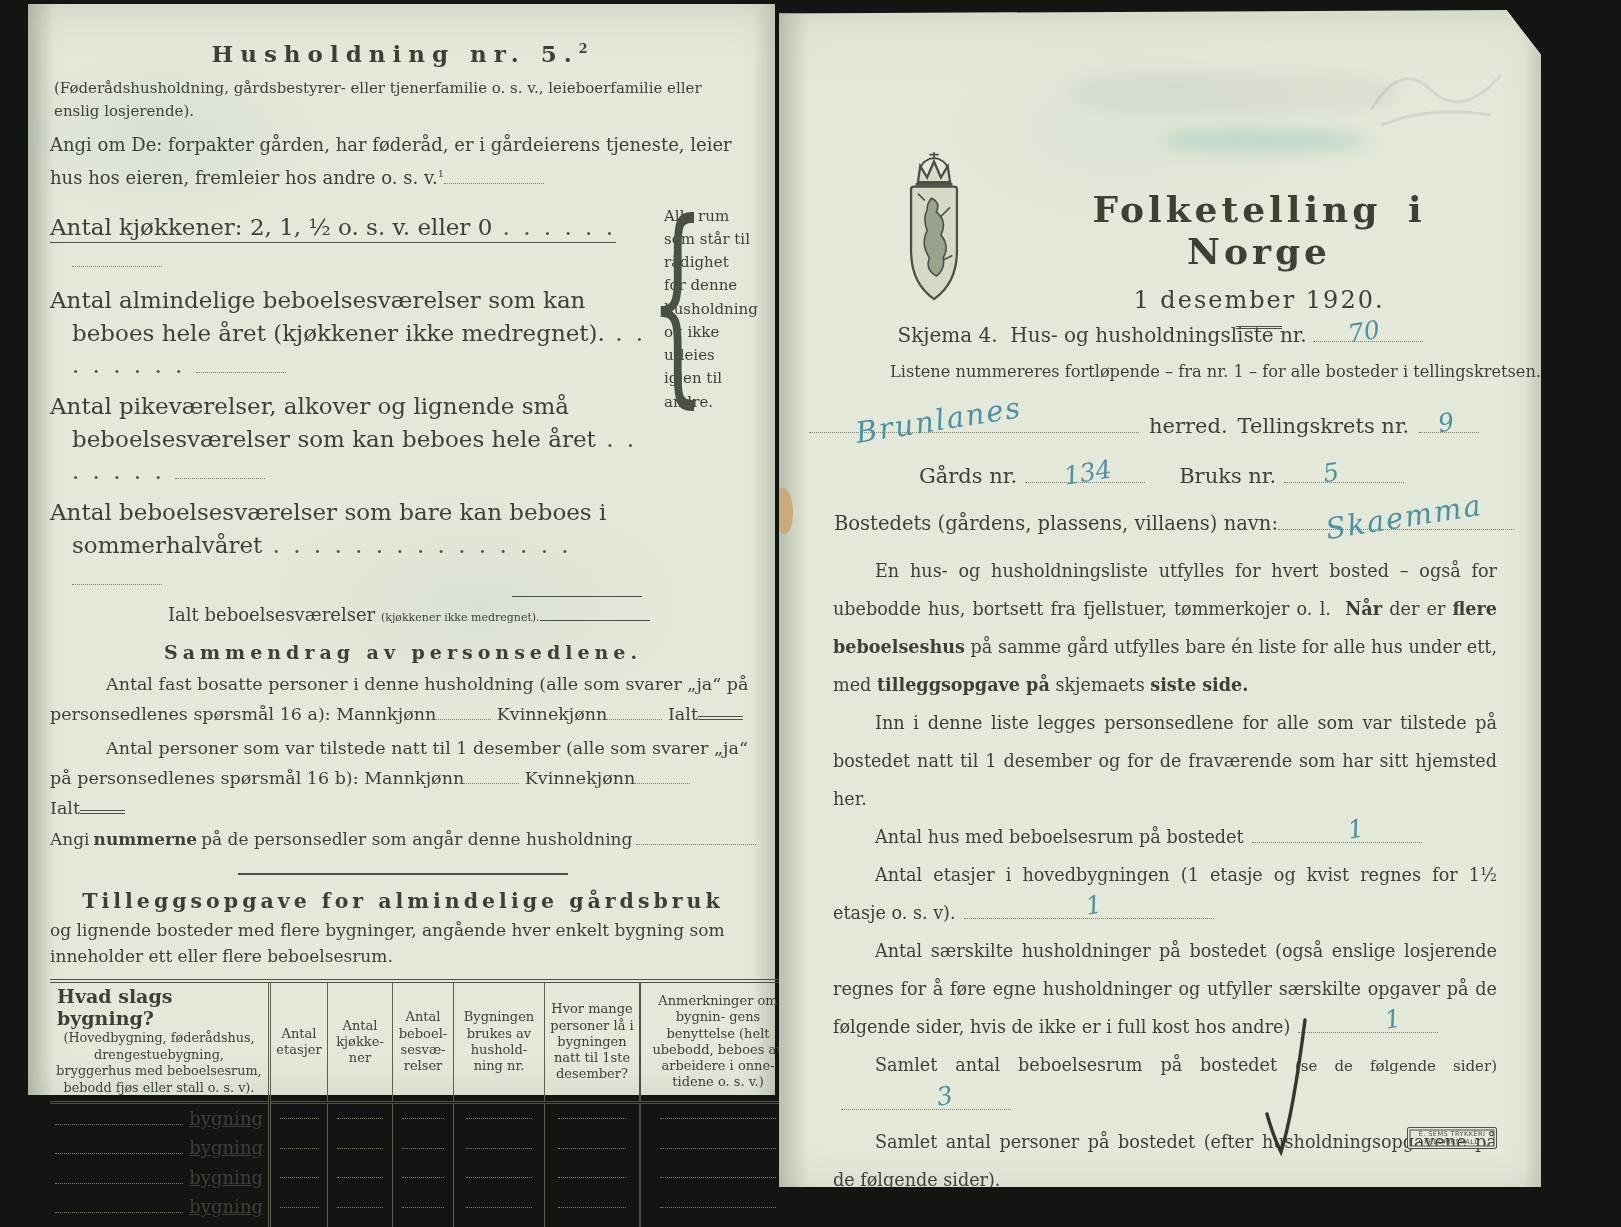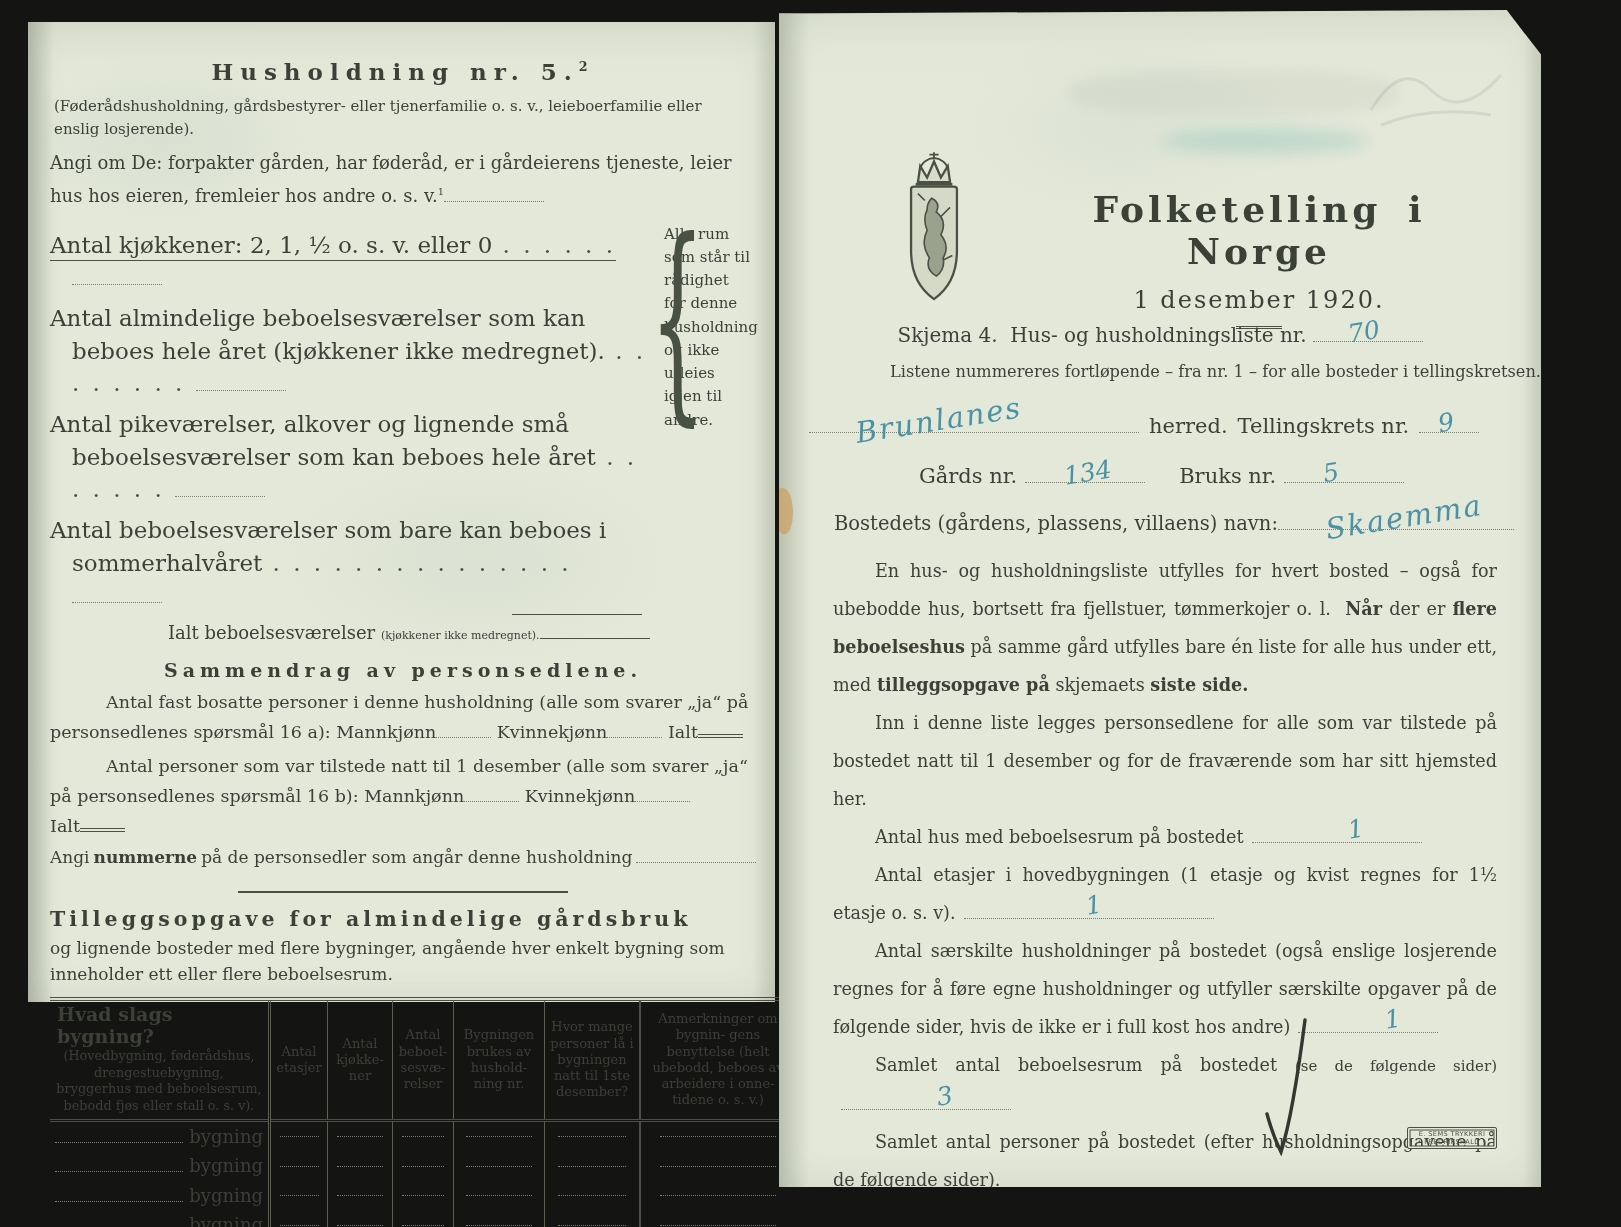--- a/index.html
+++ b/index.html
@@ -1,19 +1,19 @@
 <!DOCTYPE html>
 <html><head>
 <meta charset="utf-8">
 <style>
   html,body{margin:0;padding:0;background:#141412;}
   .stage{position:relative;width:1621px;height:1227px;background:#141412;overflow:hidden;
          font-family:"DejaVu Serif","Liberation Serif",serif;color:#3b4137;}
   .paper{position:absolute;background:#e3e7d8;}
-  .paper-left{left:28px;top:22px;width:747px;height:980px;
+  .paper-left{left:28px;top:4px;width:747px;height:1091px;
     background:
       radial-gradient(ellipse 220px 120px at 18% 12%, rgba(160,190,170,.18), transparent 70%),
       radial-gradient(ellipse 300px 160px at 60% 55%, rgba(140,170,150,.10), transparent 70%),
       linear-gradient(90deg, #b9bfae 0, rgba(185,191,174,0) 26px),
       linear-gradient(270deg, #c9cfbd 0, rgba(201,207,189,0) 22px),
       linear-gradient(180deg,#dfe4d4 0,#e4e8d9 60px);
     box-shadow: inset 0 0 40px rgba(60,70,55,.12);}
   .paper-right{left:779px;top:10px;width:762px;height:1177px;
     clip-path:polygon(0 .3%,95.5% 0,100% 3.8%,100% 100%,0 100%);
     background:
@@ -54,36 +54,36 @@
   .ialt .paren{font-size:11px;}
   .brace-col{display:flex;width:106px;align-items:stretch;}
   .brace{font-size:215px;line-height:205px;color:#495044;transform:scaleX(.4);
          transform-origin:left center;width:30px;margin-top:-4px;}
   .sidenote{font-size:15px;line-height:1.55;width:86px;margin-left:-16px;margin-top:2px;}
   .sh{margin:16px 0 6px;text-align:center;font-size:19px;font-weight:bold;letter-spacing:5px;}
   .sp{margin:0 0 4px;font-size:17.5px;line-height:1.72;text-indent:56px;}
   .sp .fillwrap{white-space:nowrap;}
   .anginum{margin:2px 0 0;font-size:17px;display:flex;align-items:baseline;gap:4px;}
   .divider{width:330px;border-top:2px solid #495044;margin:24px auto 14px;}
-  .th2{margin:3px 0 4px;text-align:left;font-size:20.5px;font-weight:bold;letter-spacing:4px;}
+  .th2{margin:3px 0 4px;text-align:center;font-size:20.5px;font-weight:bold;letter-spacing:4px;}
   .tillsub{margin:0 0 10px;font-size:17px;line-height:1.55;}
   table.bt{border-collapse:collapse;width:710px;border-top:4px double #495044;
            border-bottom:4px double #495044;table-layout:fixed;}
   table.bt td,table.bt th{border-left:1px solid #5a614f;padding:0 3px;vertical-align:middle;}
   table.bt tr>*:first-child{border-left:none;}
   table.bt th{font-weight:normal;}
   .hc1{width:212px;border-right:3px double #5a614f !important;}
   .hc2{width:50px}.hc3{width:58px}.hc4{width:54px}.hc5{width:84px}
   .hc6{width:88px;border-right:2.5px solid #495044 !important;}
   .hc7{width:148px}
   thead tr{border-bottom:3px double #495044;}
   .c1t{font-size:19px;font-weight:bold;text-align:left;padding:2px 4px 0;}
   .c1s{font-size:12.8px;line-height:1.3;text-align:center;padding:1px 2px 4px;}
   .hsub{font-size:13px;line-height:1.25;text-align:center;}
-  .brow td{height:29.5px;}
+  .brow td{height:29.5px;text-decoration:underline;}
   .brow .cellline{display:block;margin:0 auto;width:78%;border-bottom:1px dotted #7a8070;height:1px;}
   .bcell1{display:flex;align-items:baseline;gap:6px;padding:0 2px;}
   .bw{font-size:18px;}
   .trow td{height:38px;border-top:3px double #495044;}
   .tlab{font-size:15.5px;font-weight:bold;padding-left:2px;}
   .dash{display:block;text-align:center;font-size:17px;color:#3b4137;}
   .fnrule{width:150px;border-top:1.6px solid #495044;margin:14px 0 6px 18px;}
   .fn{margin:0 0 1px;font-size:14.6px;line-height:1.45;padding-left:58px;}
   
   .smudge1{position:absolute;left:380px;top:118px;width:210px;height:26px;background:#7fbcb4;

